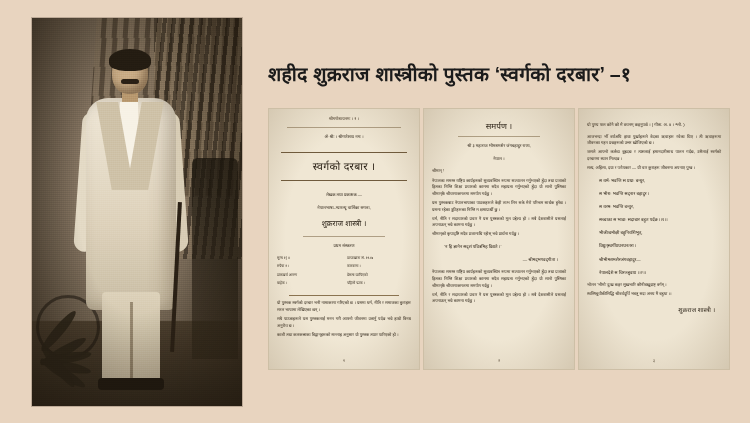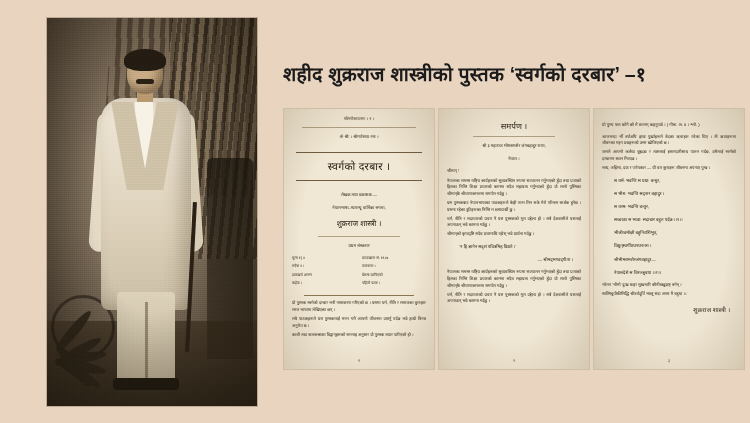--- a/index.html
+++ b/index.html
@@ -11,21 +11,20 @@
     height: 423px;
     background: #e8d4bf;
     font-family: "Liberation Sans", sans-serif;
     overflow: hidden;
   }
   .stage {
     position: relative;
     width: 716px;
     height: 423px;
     background: #e8d4bf;
-    margin-left: 15px;
   }
 
   
   .photo {
     position: absolute;
     left: 32px;
     top: 18px;
     width: 210px;
     height: 388px;
     background:

